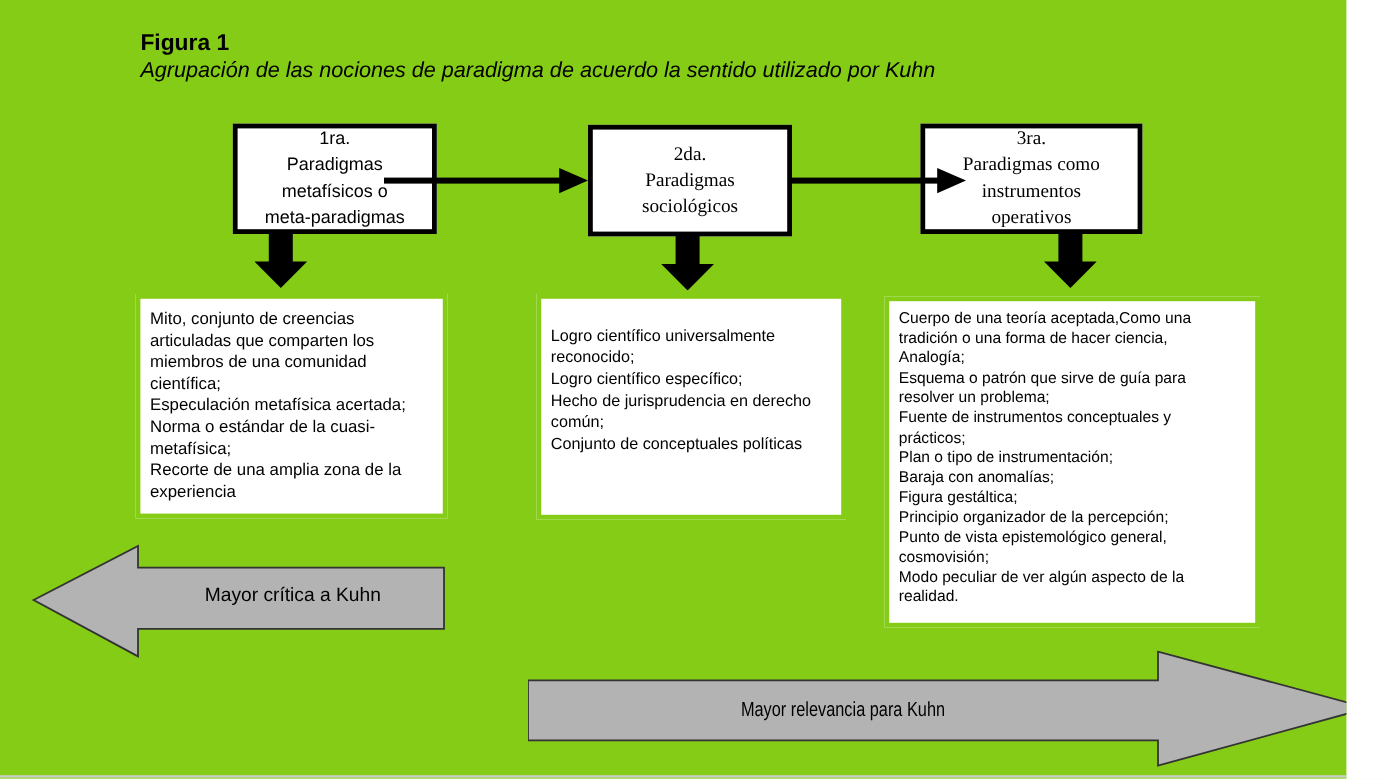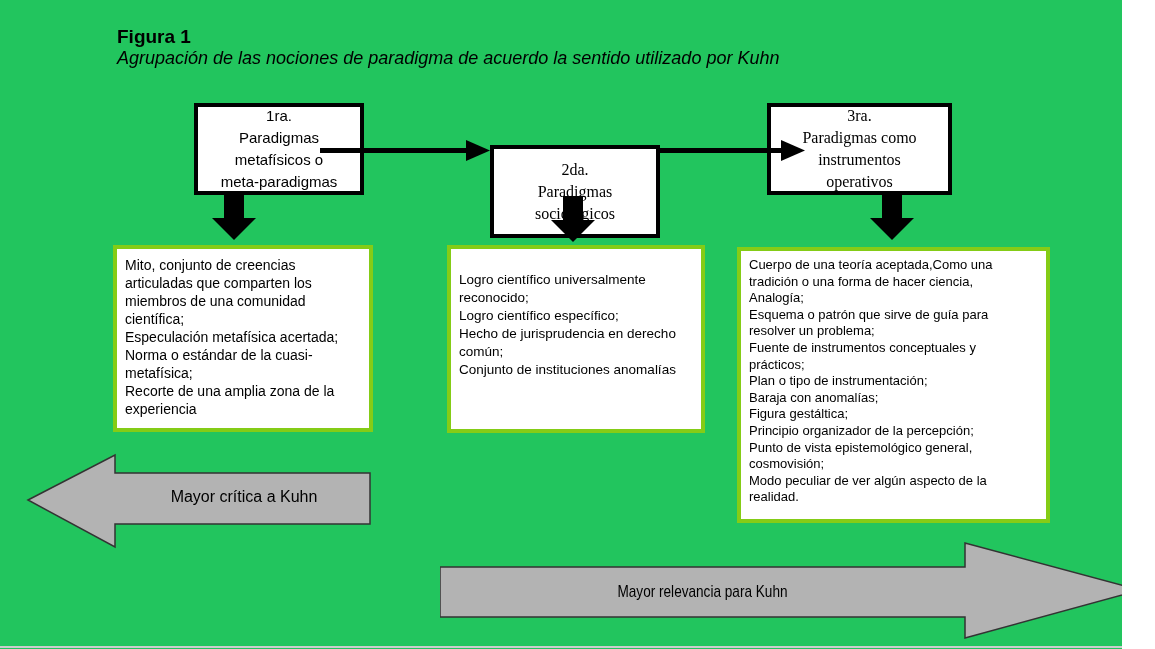--- a/index.html
+++ b/index.html
@@ -1,27 +1,27 @@
 <!DOCTYPE html>
 <html><head>
 <meta charset="utf-8">
 <style>
   html,body{margin:0;padding:0;background:#ffffff;}
-  #canvas{position:relative;width:1122px;height:649px;background:#22c55e;overflow:hidden;
+  #canvas{position:relative;width:1122px;height:649px;background:#84cc16;overflow:hidden;
           font-family:"Liberation Sans",sans-serif;color:#000;}
   .abs{position:absolute;}
   .fig-label{left:117px;top:26px;font-size:19px;font-weight:bold;}
   .fig-caption{left:117px;top:48px;font-size:18px;font-style:italic;}
   .hdr-box{border:4px solid #000;background:#fff;display:flex;flex-direction:column;
            justify-content:center;align-items:center;text-align:center;box-sizing:border-box;}
   .hdr-line{line-height:22px;}
   .hdr-sans{font-family:"Liberation Sans",sans-serif;font-size:15px;}
   .hdr-serif{font-family:"Liberation Serif",serif;font-size:16px;}
   #stage1-header{left:150px;top:103px;width:170px;height:92px;margin-left:44px;}
-  #stage2-header{left:490px;top:104px;width:170px;height:93px;margin-top:41px;}
+  #stage2-header{left:490px;top:104px;width:170px;height:93px;}
   #stage3-header{left:767px;top:103px;width:185px;height:92px;}
   .detail-box{border:4px solid #84cc16;background:#fff;box-sizing:border-box;}
   #stage1-detail{left:113px;top:245px;width:260px;height:187px;padding:7px 6px 0 8px;
                  font-size:14px;line-height:18px;}
   #stage2-detail{left:447px;top:245px;width:258px;height:188px;padding:22px 4px 0 8px;
                  font-size:13.5px;line-height:18px;}
   #stage3-detail{left:737px;top:247px;width:313px;height:276px;padding:6px 17px 0 8px;
                  font-size:13px;line-height:16.6px;}
   .arrow-label{font-size:16px;text-align:center;}
   #left-arrow-label{left:118px;top:488px;width:252px;}
@@ -83,21 +83,21 @@
     <div>Mito, conjunto de creencias articuladas que comparten los miembros de una comunidad científica;</div>
     <div>Especulación metafísica acertada;</div>
     <div>Norma o estándar de la cuasi-metafísica;</div>
     <div>Recorte de una amplia zona de la experiencia</div>
   </div>
 
   <div class="abs detail-box" id="stage2-detail">
     <div>Logro científico universalmente reconocido;</div>
     <div>Logro científico específico;</div>
     <div>Hecho de jurisprudencia en derecho común;</div>
-    <div>Conjunto de instituciones anomalías</div>
+    <div>Conjunto de conceptuales políticas</div>
   </div>
 
   <div class="abs detail-box" id="stage3-detail">
     <div>Cuerpo de una teoría aceptada,Como una tradición o una forma de hacer ciencia, Analogía;</div>
     <div>Esquema o patrón que sirve de guía para resolver un problema;</div>
     <div>Fuente de instrumentos conceptuales y prácticos;</div>
     <div>Plan o tipo de instrumentación;</div>
     <div>Baraja con anomalías;</div>
     <div>Figura gestáltica;</div>
     <div>Principio organizador de la percepción;</div>

